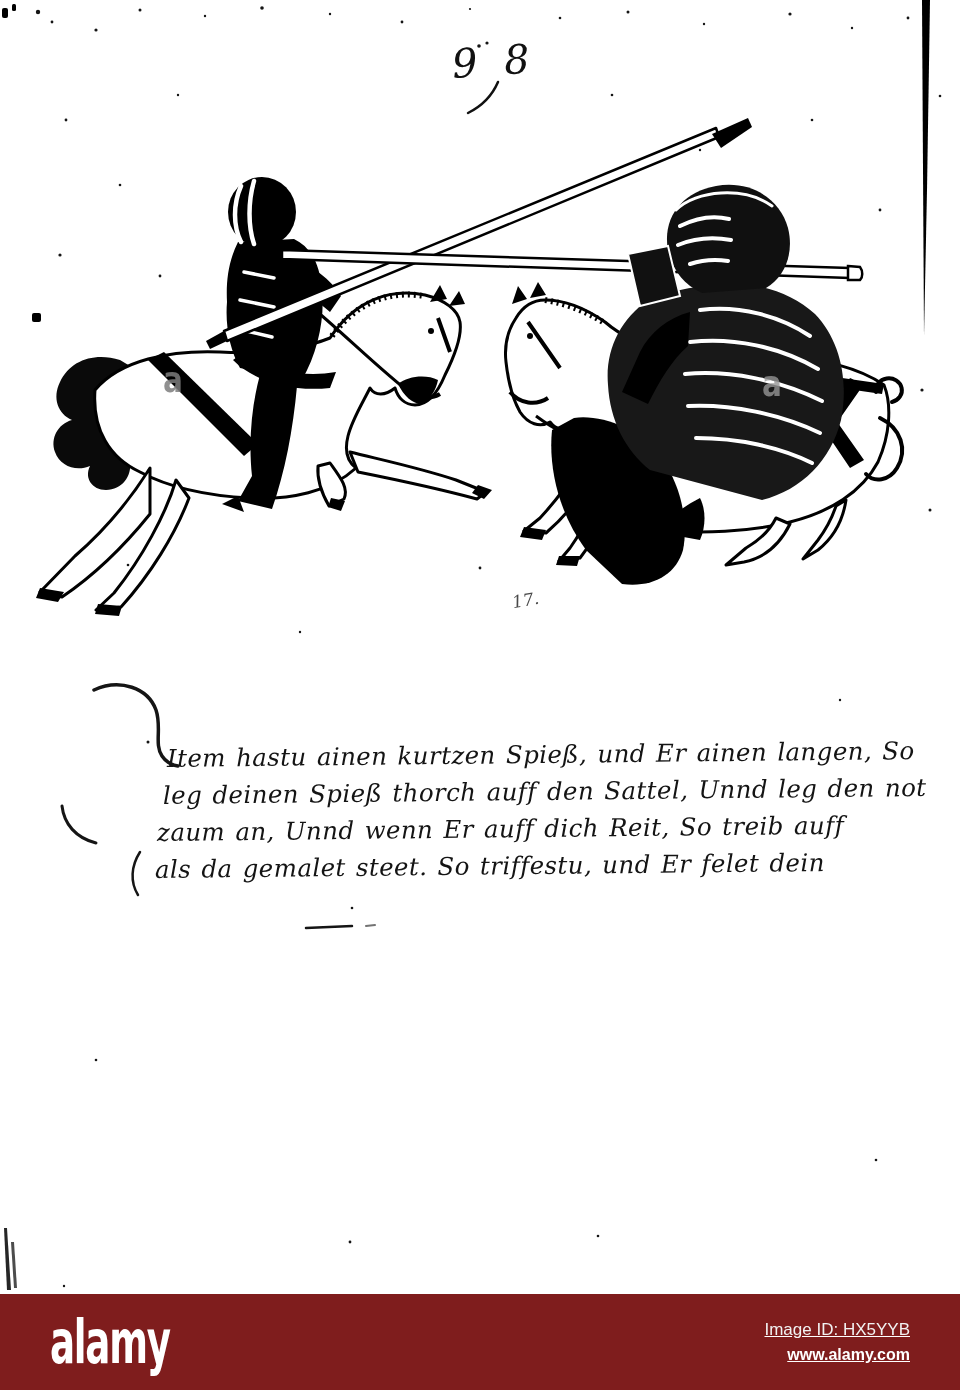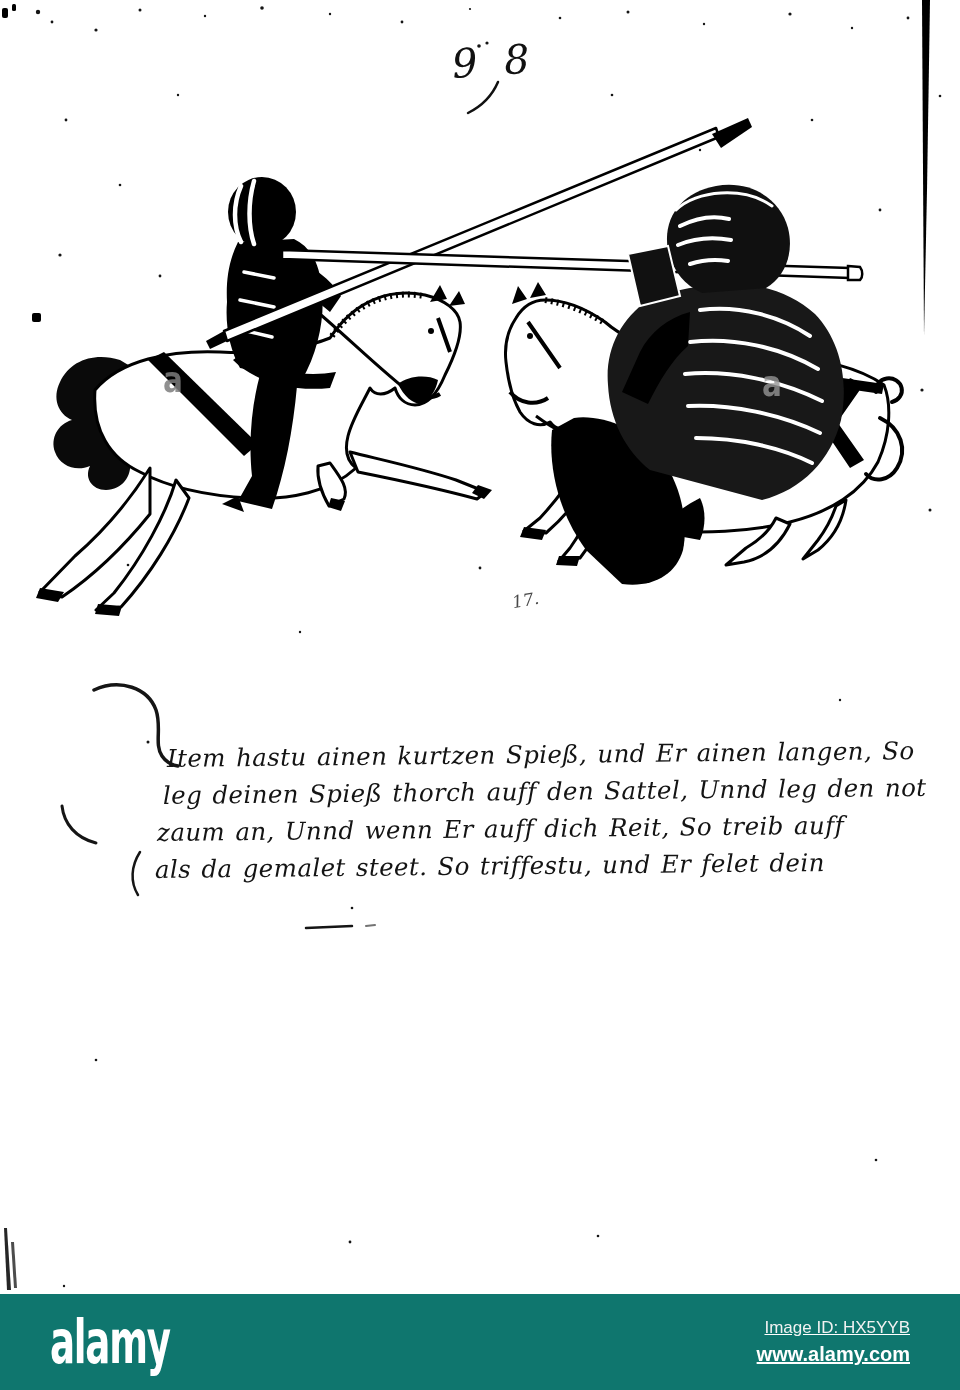--- a/index.html
+++ b/index.html
@@ -39,32 +39,32 @@
     font-size:36px;color:rgba(125,125,125,.85);
     transform:scaleX(.82);transform-origin:left top;line-height:1;
     pointer-events:none;
   }
   .wm.wm-left{left:163px;top:362px;}
   .wm.wm-right{left:762px;top:366px;color:rgba(150,150,150,.8);}
 
   
   .footer{
     position:absolute;left:0;top:1294px;width:960px;height:96px;
-    background:#0f766e;color:#ffffff;
+    background:#7f1d1d;color:#ffffff;
     display:flex;align-items:center;justify-content:space-between;
     padding:0 50px;box-sizing:border-box;
   }
   .footer .logo{
     font-family:"DejaVu Sans",sans-serif;font-weight:bold;
     font-size:60px;letter-spacing:-2px;line-height:1;
     transform:scaleX(.62);transform-origin:left center;
   }
   .footer .meta{text-align:right;line-height:1.25;text-decoration:underline;}
   .footer .image-id{font-size:17px;font-weight:400;color:#f2f2f2;}
-  .footer .url{font-size:20px;font-weight:bold;color:#ffffff;margin-top:4px;}
+  .footer .url{font-size:16px;font-weight:bold;color:#ffffff;margin-top:4px;}
 </style>
 </head>
 <body>
 
 <div class="screenshot">
 
   <div class="photo">
 
     <svg class="art" viewBox="0 0 960 1294" fill="none" stroke="none">
 

